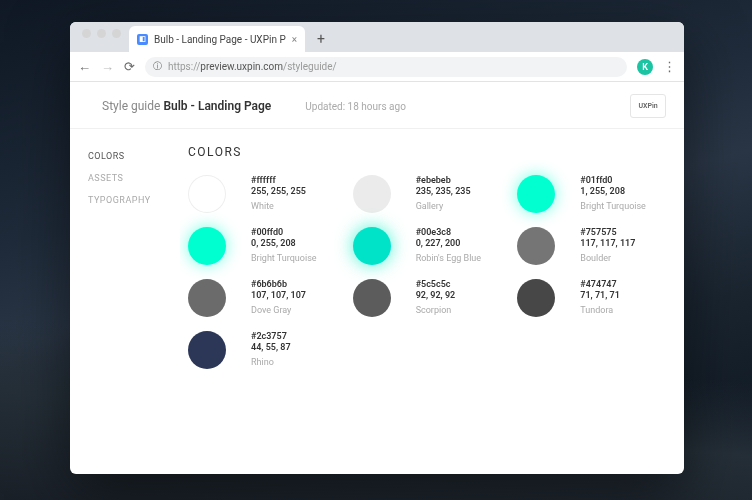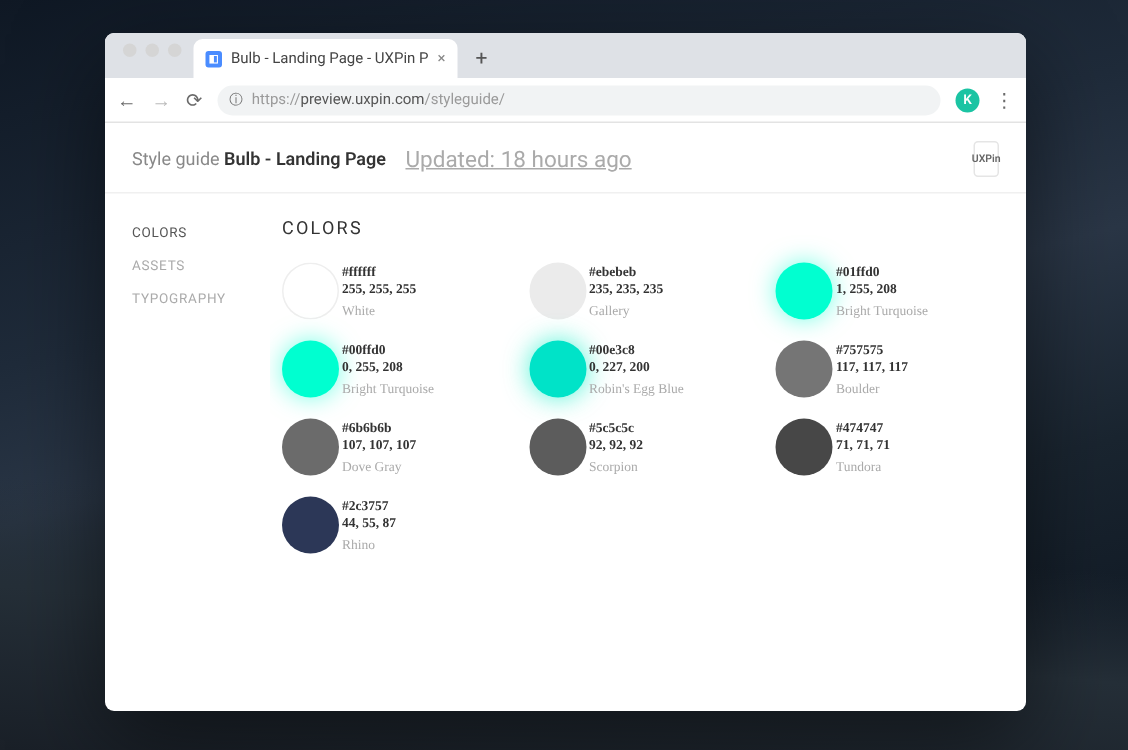--- a/index.html
+++ b/index.html
@@ -88,31 +88,31 @@
   gap: 6px;
   font-size: 10px;
   color: #555;
 }
 .lock { color: #6a6a6a; font-size: 9px; }
 .url-muted { color: #9a9a9a; }
 .avatar { width: 16px; height: 16px; border-radius: 50%; background: #1bc4a3; color: #fff; font-size: 9px; display: flex; align-items: center; justify-content: center; font-weight: 600; }
 .kebab { color: #6a6a6a; font-size: 13px; }
 .content { flex: 1; overflow: hidden; display: flex; flex-direction: column; }
 .header {
-  padding: 12px 18px 10px 18px;
+  padding: 12px 18px 10px 32px;
   display: flex;
   align-items: center;
   border-bottom: 1px solid #f0f0f0;
 }
 .header-title { font-size: 12px; color: #888; }
 .header-title strong { color: #333; font-weight: 600; }
-.header-updated { font-size: 15px; color: #aaa; margin-left: 13px; text-decoration: underline; }
+.header-updated { font-size: 10px; color: #aaa; margin-left: 34px; }
 .logo-btn {
   margin-left: auto;
-  width: 17px; height: 24px;
+  width: 36px; height: 24px;
   border: 1px solid #e5e5e5;
   border-radius: 3px;
   display: flex; align-items: center; justify-content: center;
   font-size: 7px; color: #666; font-weight: 600;
 }
 .main { flex: 1; display: flex; overflow: hidden; }
 .sidebar { width: 110px; padding: 16px 0 0 18px; }
 .sidebar-item {
   font-size: 9px;
   color: #aaa;
@@ -129,23 +129,22 @@
   font-weight: 400;
   margin-bottom: 16px;
 }
 .swatch-grid {
   display: grid;
   grid-template-columns: repeat(3, 1fr);
   gap: 14px 12px;
 }
 .swatch {
   display: flex;
-  align-items: center;
-  gap: 2px;
-  font-family: Liberation Serif, serif;
+  align-items: flex-start;
+  gap: 25px;
 }
 .circle {
   width: 38px; height: 38px;
   border-radius: 50%;
   flex-shrink: 0;
 }
 .circle.bordered { box-shadow: inset 0 0 0 1px #eee; }
 .circle.glow1 { box-shadow: 0 0 16px rgba(0,255,208,0.55); }
 .circle.glow2 { box-shadow: 0 0 18px rgba(0,238,195,0.7); }
 .swatch-info { display: flex; flex-direction: column; gap: 1px; }

